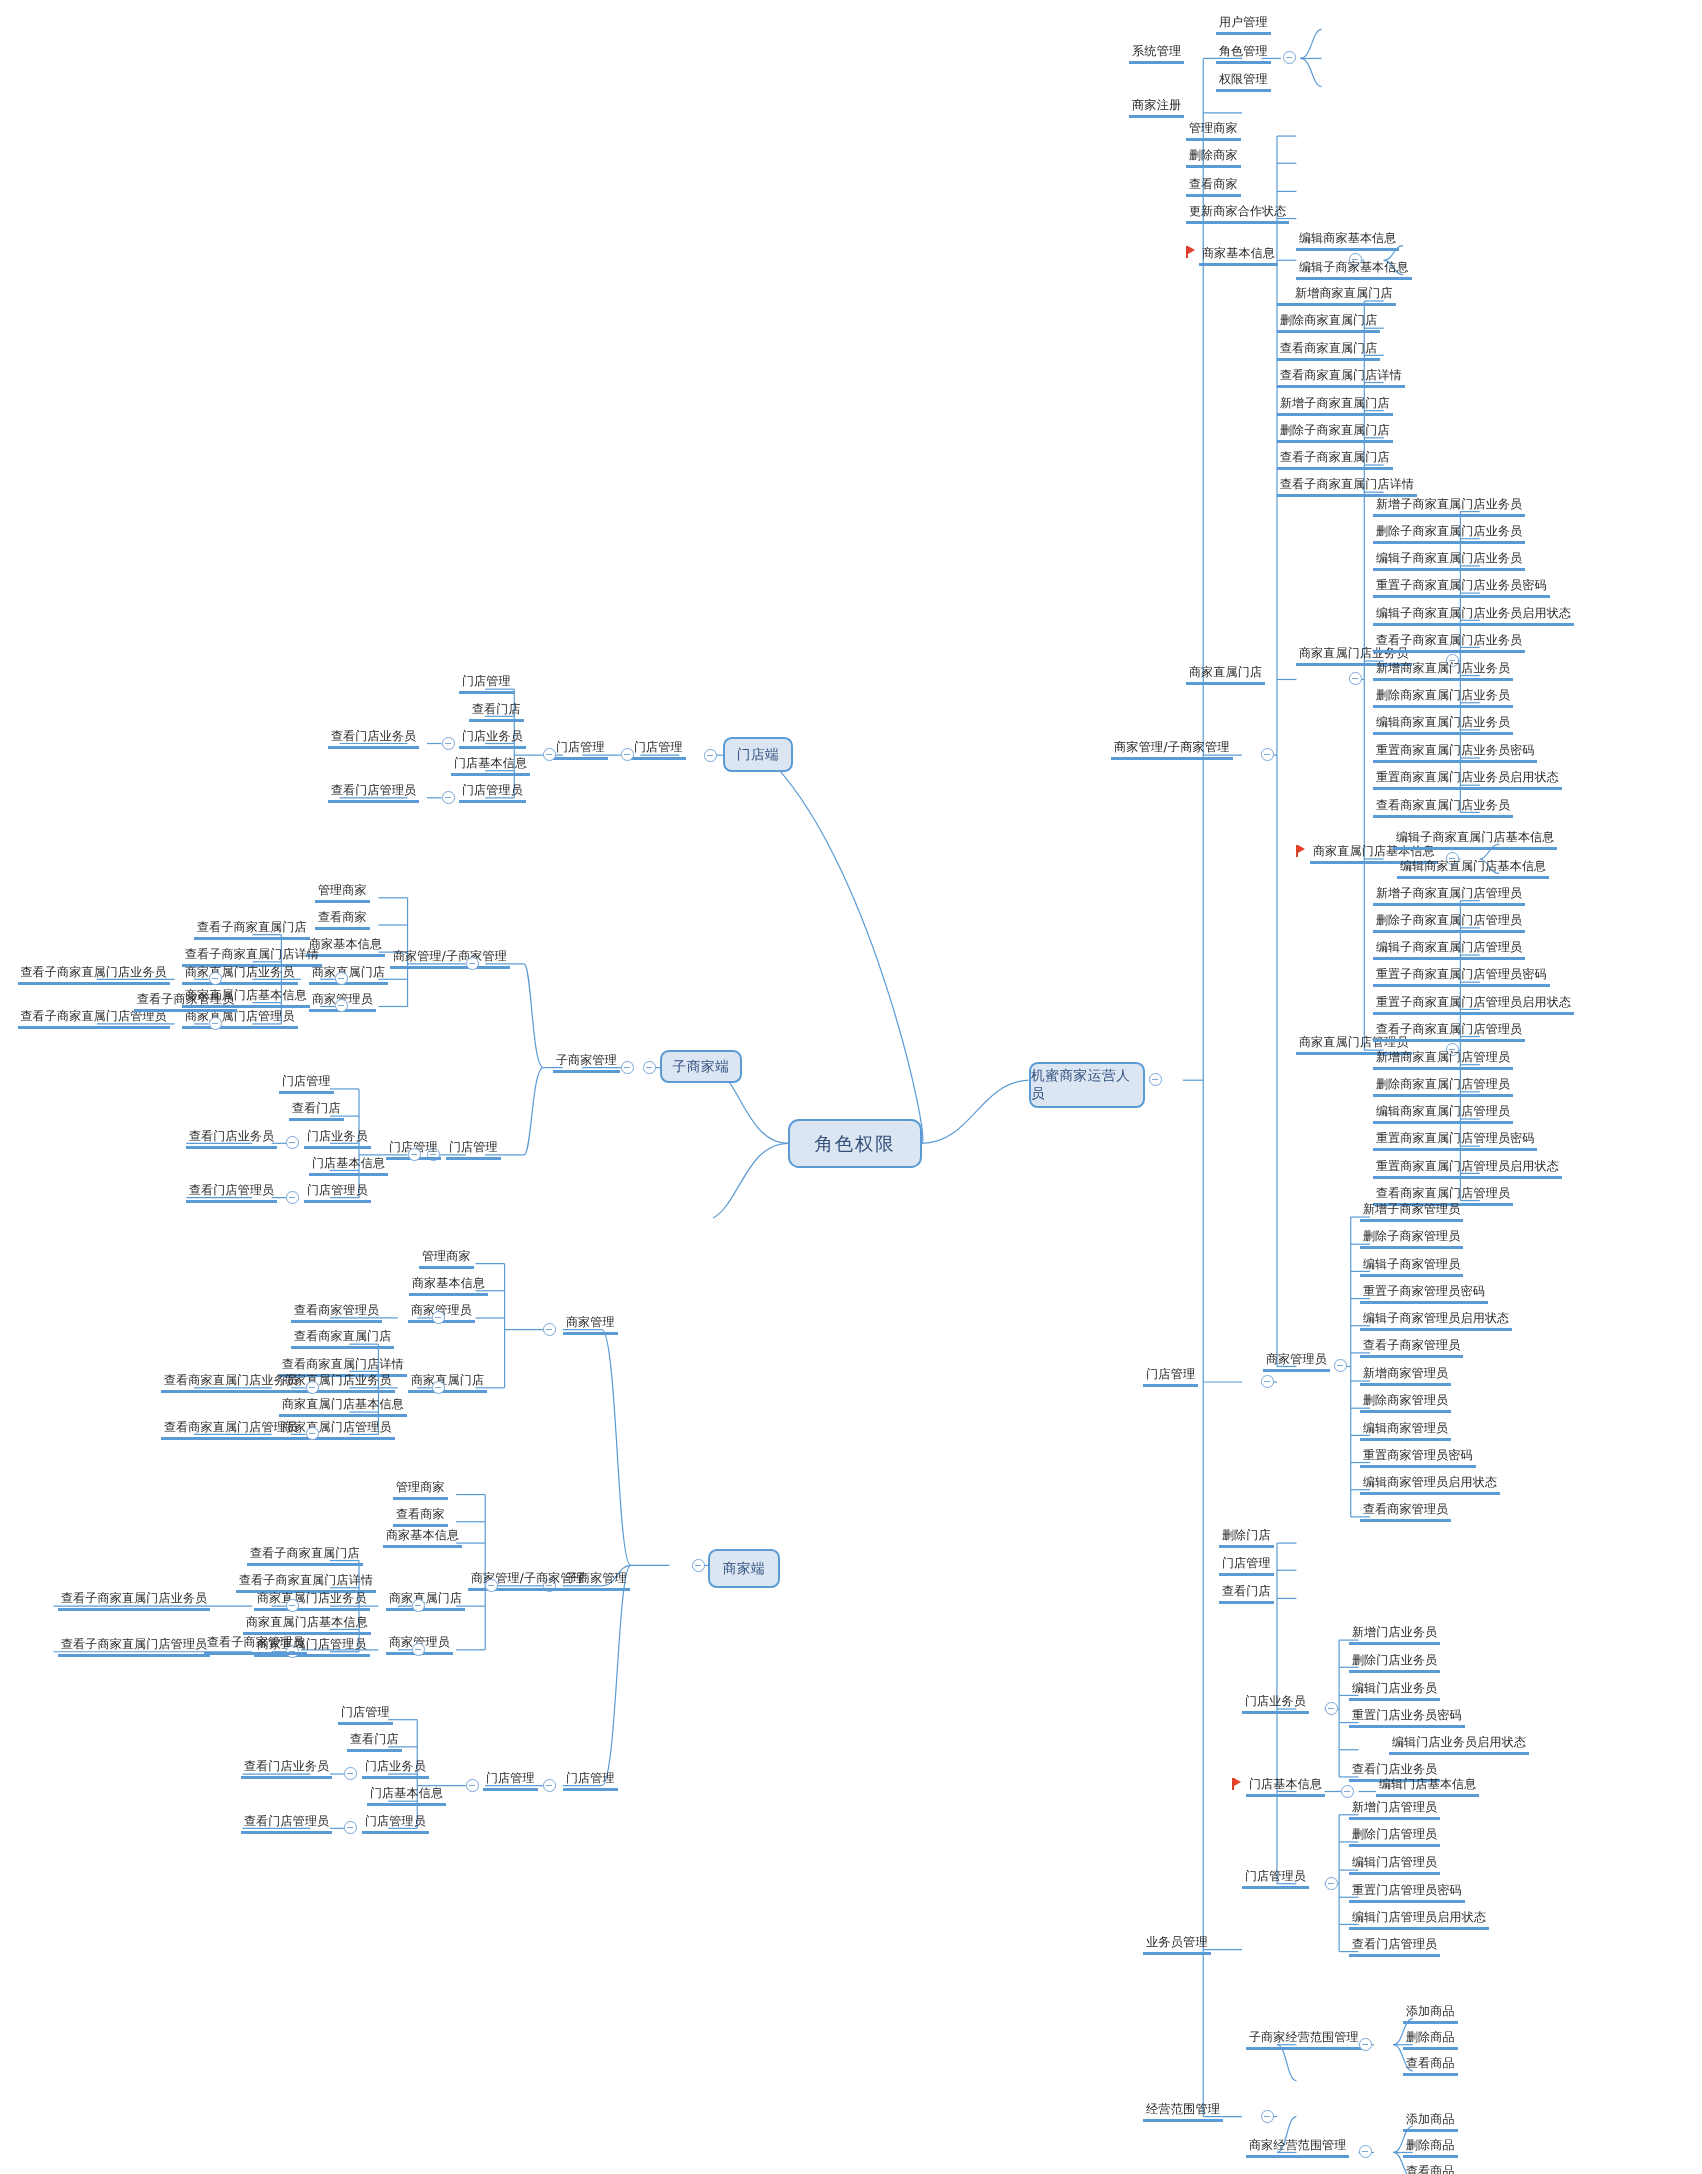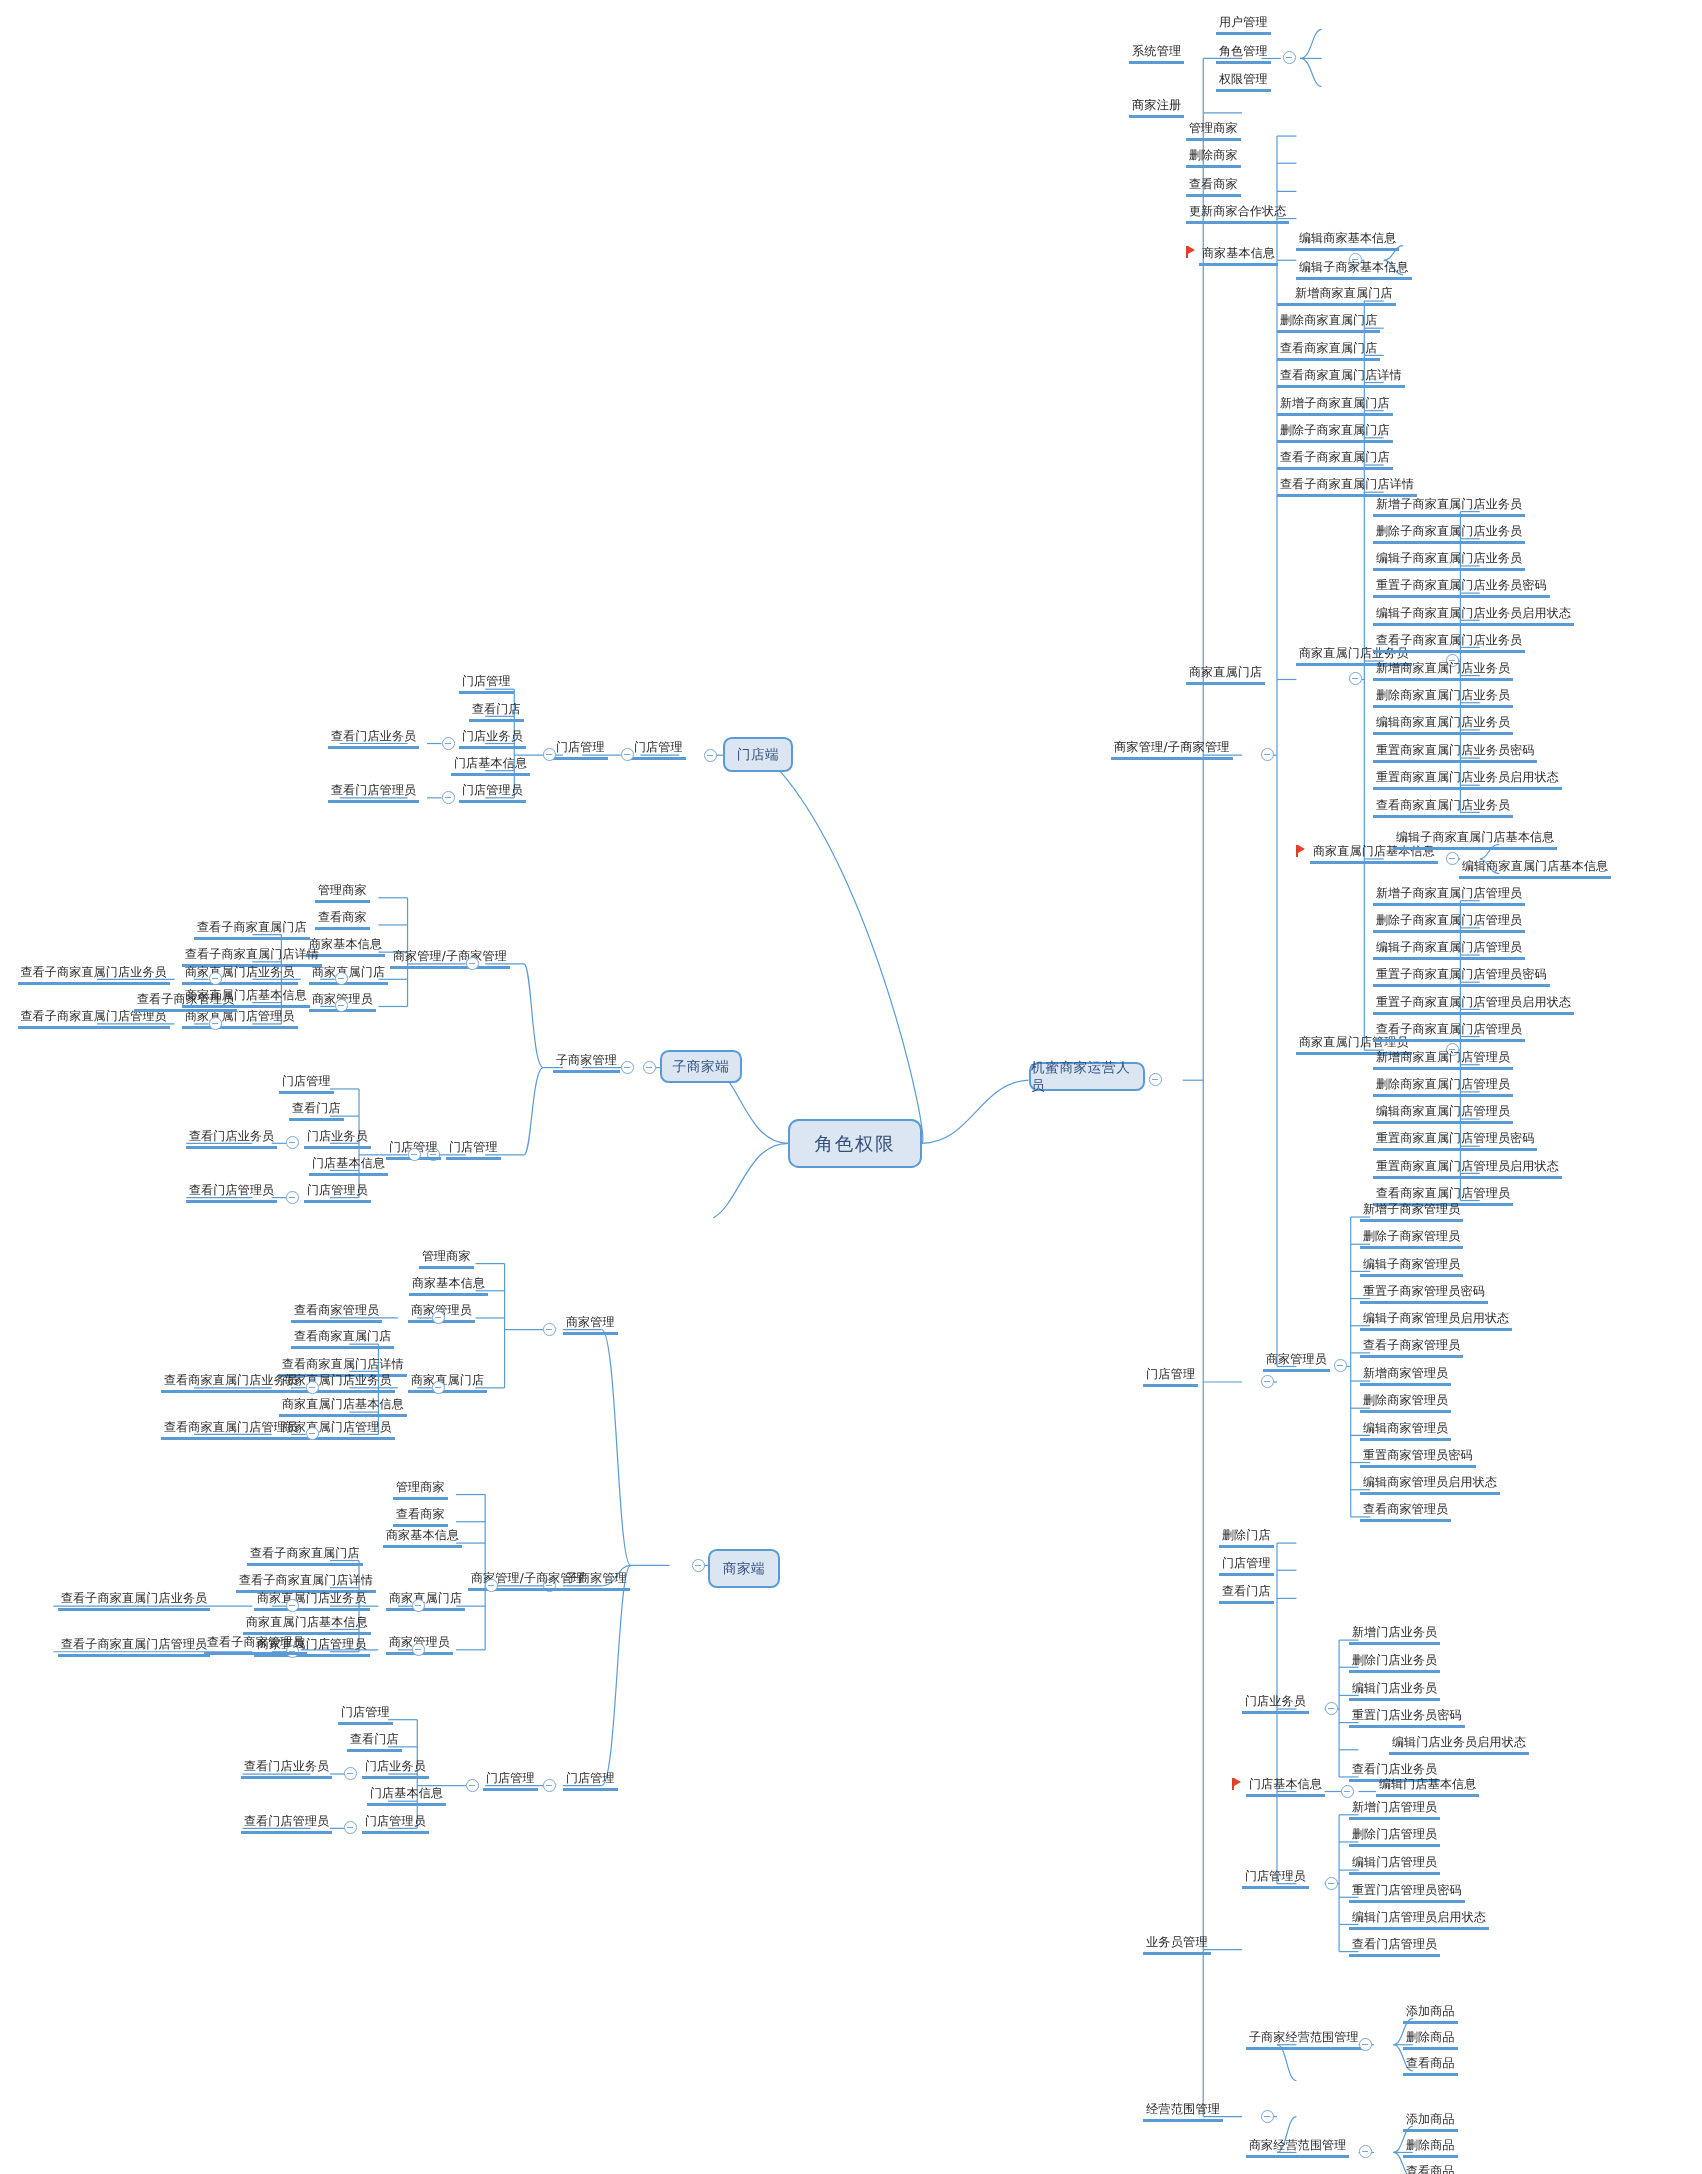--- a/index.html
+++ b/index.html
@@ -374,21 +374,21 @@
       <path d="M320 1828 L 250 1828"></path>
       <path d="M355 1884 L 340 1884"></path>
       <path d="M320 1884 L 250 1884"></path>
     </g>
   </svg>
 
   <div class="box root" style="left:788px;top:1119px;width:134px;height:49px;">
     <span>角色权限</span>
   </div>
 
-  <div class="box mid" style="left:1029px;top:1062px;width:116px;height:29px;">
+  <div class="box mid" style="left:1029px;top:1062px;width:116px;height:46px;">
     <span>机蜜商家运营人员</span>
   </div>
   <div class="tg" style="left:1149px;top:1073px;"></div>
 
   <div class="box mid" style="left:723px;top:737px;width:70px;height:35px;">
     <span>门店端</span>
   </div>
   <div class="tg" style="left:704px;top:749px;"></div>
 
   <div class="box mid" style="left:660px;top:1050px;width:82px;height:33px;">
@@ -447,21 +447,21 @@
   <div class="nd sm" style="left:1373px;top:688px;">删除商家直属门店业务员</div>
   <div class="nd sm" style="left:1373px;top:715px;">编辑商家直属门店业务员</div>
   <div class="nd sm" style="left:1373px;top:743px;">重置商家直属门店业务员密码</div>
   <div class="nd sm" style="left:1373px;top:770px;">重置商家直属门店业务员启用状态</div>
   <div class="nd sm" style="left:1373px;top:798px;">查看商家直属门店业务员</div>
 
   <div class="flag" style="left:1296px;top:845px;"></div>
   <div class="nd sm" style="left:1310px;top:844px;">商家直属门店基本信息</div>
   <div class="tg" style="left:1446px;top:852px;"></div>
   <div class="nd sm" style="left:1393px;top:830px;">编辑子商家直属门店基本信息</div>
-  <div class="nd sm" style="left:1459px;top:859px;">编辑商家直属门店基本信息</div>
+  <div class="nd sm" style="left:1397px;top:859px;">编辑商家直属门店基本信息</div>
 
   <div class="nd sm" style="left:1296px;top:1035px;">商家直属门店管理员</div>
   <div class="tg" style="left:1446px;top:1043px;"></div>
   <div class="nd sm" style="left:1373px;top:886px;">新增子商家直属门店管理员</div>
   <div class="nd sm" style="left:1373px;top:913px;">删除子商家直属门店管理员</div>
   <div class="nd sm" style="left:1373px;top:940px;">编辑子商家直属门店管理员</div>
   <div class="nd sm" style="left:1373px;top:967px;">重置子商家直属门店管理员密码</div>
   <div class="nd sm" style="left:1373px;top:995px;">重置子商家直属门店管理员启用状态</div>
   <div class="nd sm" style="left:1373px;top:1022px;">查看子商家直属门店管理员</div>
   <div class="nd sm" style="left:1373px;top:1050px;">新增商家直属门店管理员</div>

